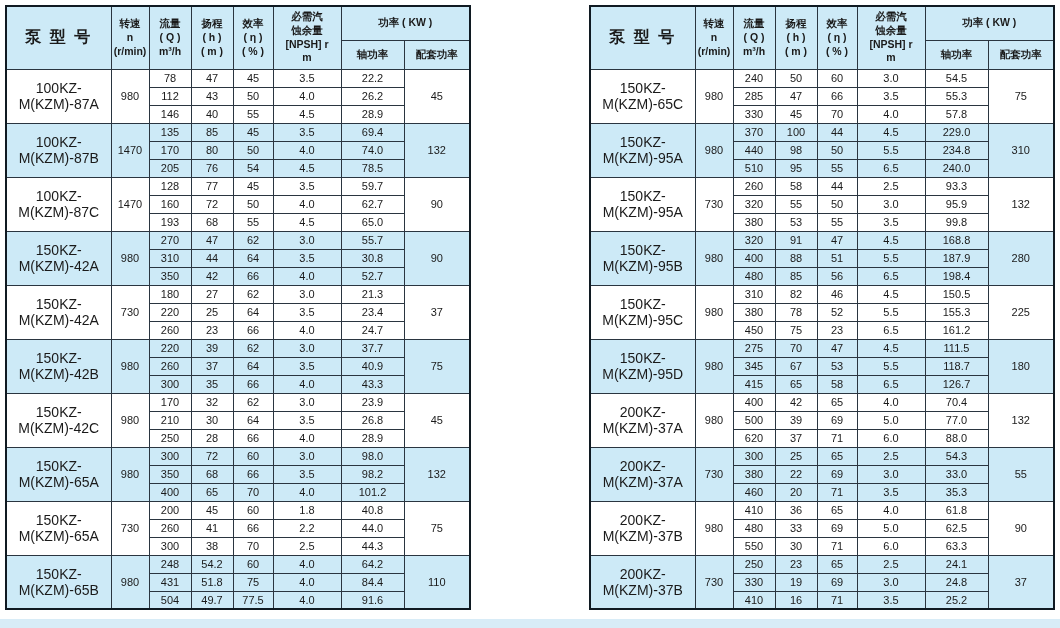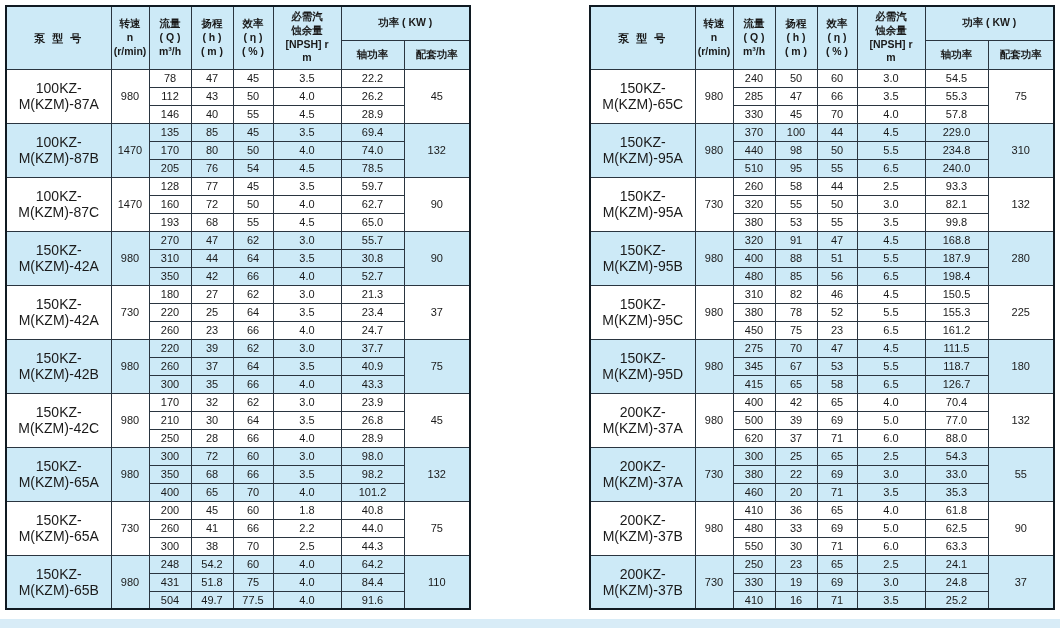--- a/index.html
+++ b/index.html
@@ -34,21 +34,21 @@
   }
   thead th{
     background:var(--hl);
     font-weight:bold;
     font-size:10.5px;
     line-height:1.3;
     white-space:pre-line;
   }
   thead tr.h1 th{height:34px;}
   thead tr.h2 th{height:29px;}
-  thead th.model-h{font-size:11px;letter-spacing:2px;}
+  thead th.model-h{font-size:16px;letter-spacing:2px;}
   tbody td{height:18px;font-size:11px;background:var(--plain);}
   tbody td.model{font-size:14px;}
   tbody tr.hl td{background:var(--hl);}
   .bottom-strip{
     position:absolute;left:0;right:0;bottom:0;height:9px;
     background:var(--strip);
   }
 </style>
 </head>
 <body>
@@ -430,21 +430,21 @@
           <td>44</td>
           <td>2.5</td>
           <td>93.3</td>
           <td rowspan="3">132</td>
         </tr>
         <tr>
           <td>320</td>
           <td>55</td>
           <td>50</td>
           <td>3.0</td>
-          <td>82.1</td>
+          <td>95.9</td>
         </tr>
         <tr>
           <td>380</td>
           <td>53</td>
           <td>55</td>
           <td>3.5</td>
           <td>99.8</td>
         </tr>
         <tr class="hl">
           <td rowspan="3" class="model">150KZ-M(KZM)-95B</td>

